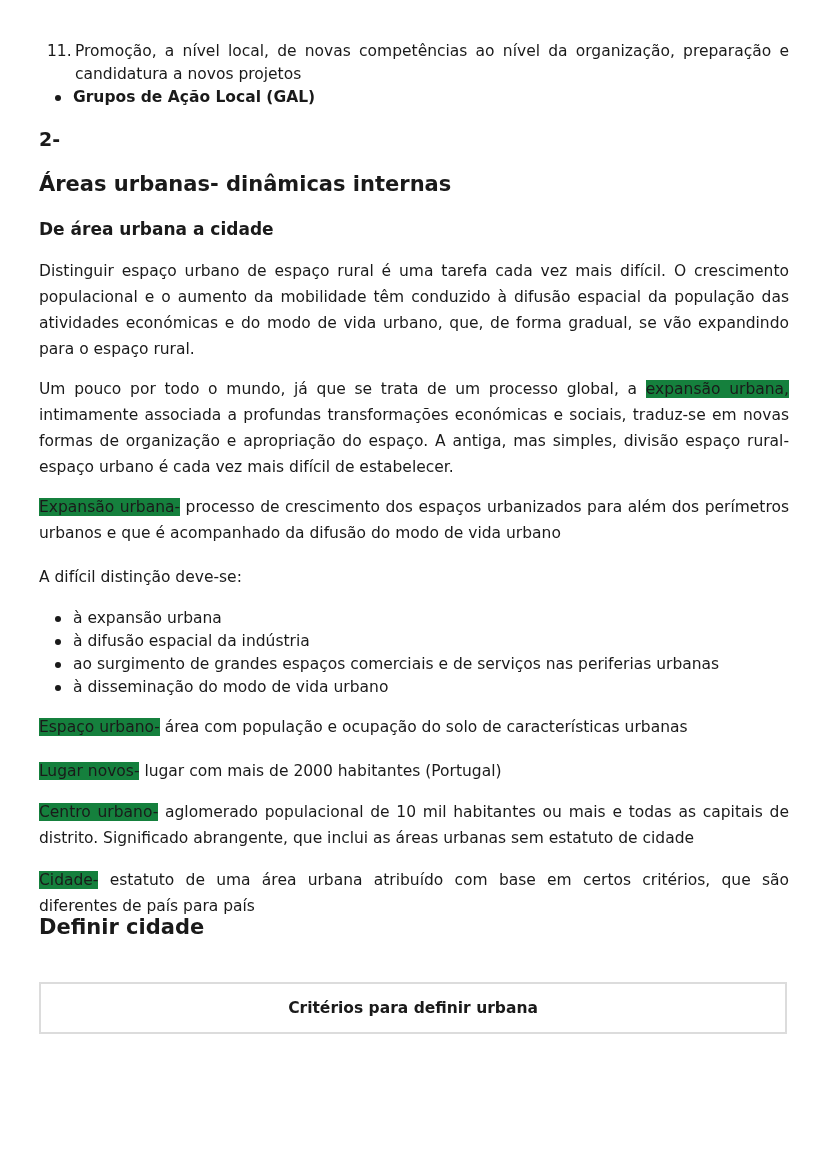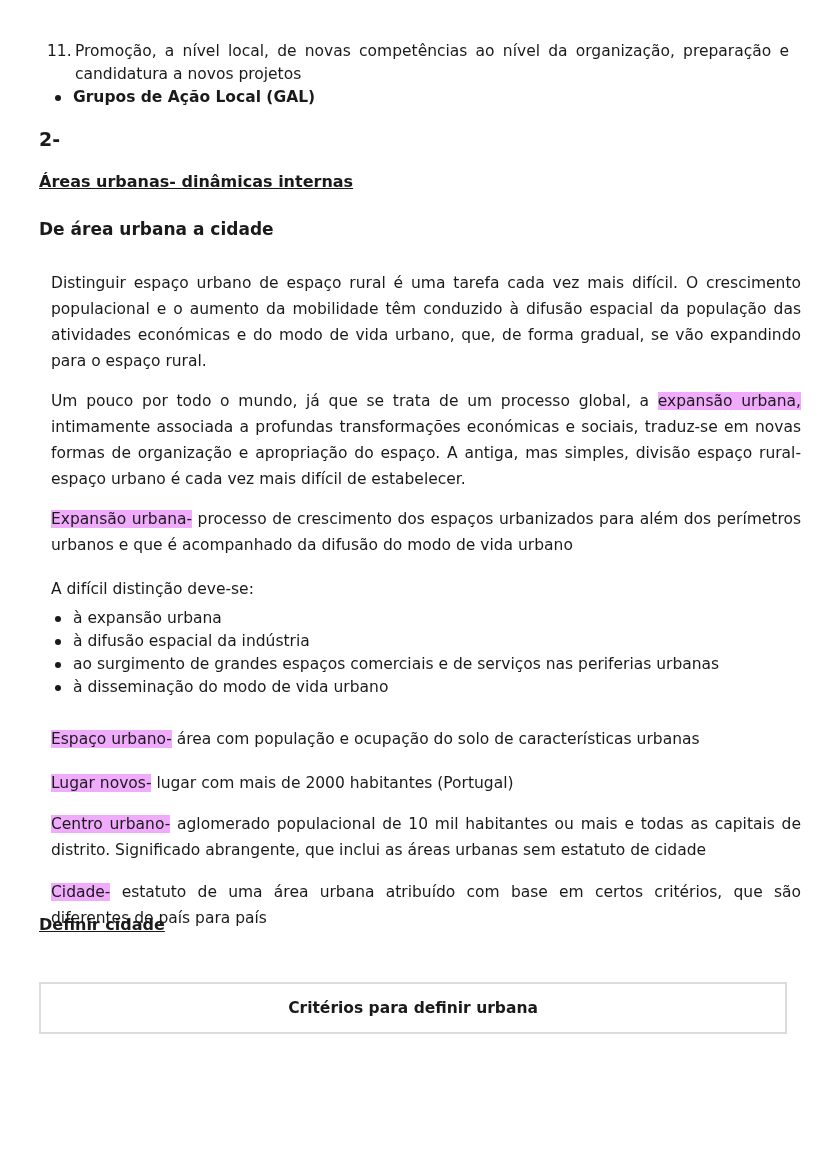--- a/index.html
+++ b/index.html
@@ -4,34 +4,34 @@
   <style>
     html, body { margin: 0; padding: 0; background: #ffffff; }
     body {
       width: 828px; height: 1170px; overflow: hidden;
       font-family: "DejaVu Sans", sans-serif;
       color: #1a1a1a;
       font-size: 15.5px;
     }
     .page { position: relative; width: 828px; height: 1037px; }
     .abs { position: absolute; left: 39px; width: 750px; }
-    p, .line { margin: 12px; }
+    p, .line { margin: 0; }
     .just { text-align: justify; line-height: 26px; }
-    .hl { background: #f0abfc; }
+    .hl { background: #15803d; }
     .b { font-weight: bold; }
     .ol-item { position: absolute; left: 47px; top: 40px; width: 742px; line-height: 23px; }
     .ol-num { position: absolute; left: 0; top: 0; }
     .ol-text { margin-left: 28px; text-align: justify; }
     .bullet-row { position: relative; padding-left: 34px; line-height: 23px; }
     .bullet-row::before {
       content: ""; position: absolute; left: 16px; top: 9px;
       width: 6px; height: 6px; border-radius: 50%; background: #1a1a1a;
     }
     .h-num { font-weight: bold; font-size: 19px; }
-    .h1 { font-weight: bold; font-size: 16px; text-decoration: underline; }
+    .h1 { font-weight: bold; font-size: 21px; }
     .h3 { font-weight: bold; font-size: 17px; }
     .box {
       position: absolute; left: 39px; top: 982px; width: 748px; height: 52px;
       border: 2px solid #dcdcdc; box-sizing: border-box;
       display: flex; align-items: center; justify-content: center;
       font-weight: bold; font-size: 15.5px;
     }
   </style>
 </head>
 <body>

